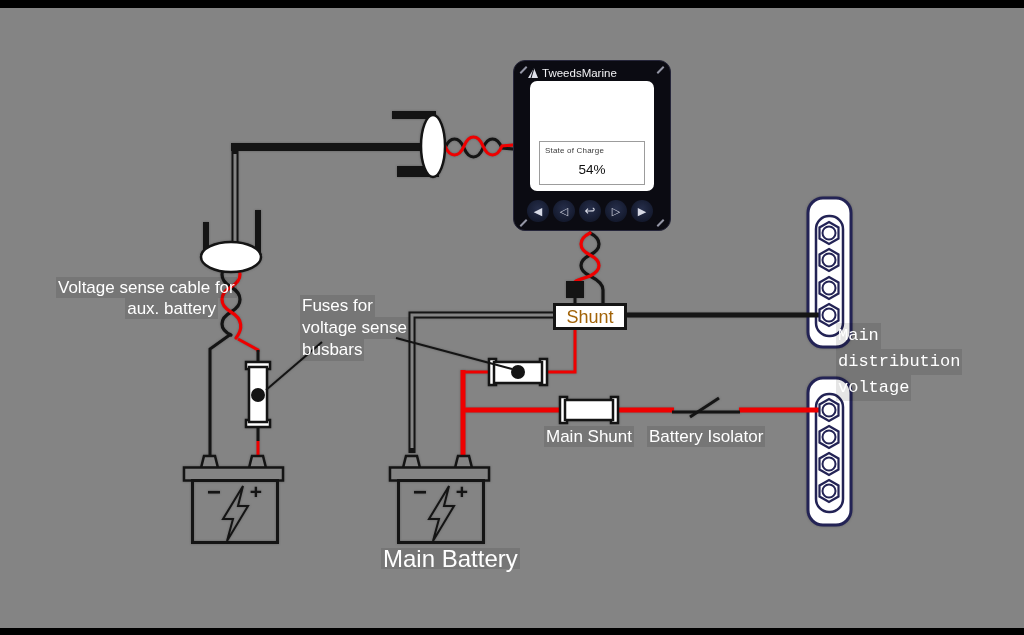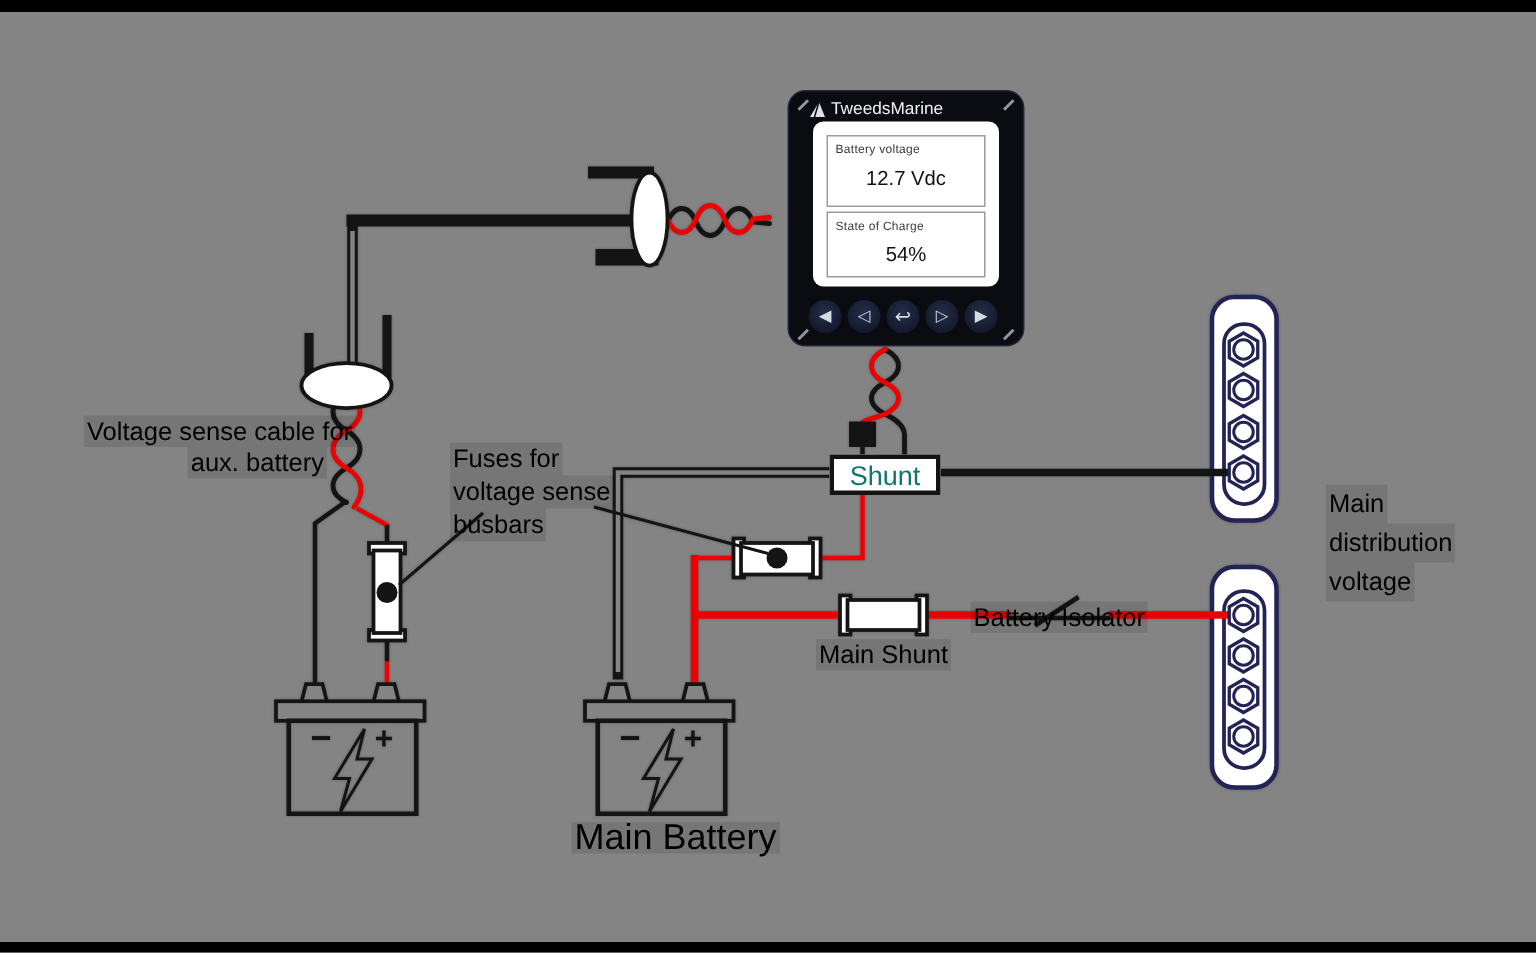--- a/index.html
+++ b/index.html
@@ -3,39 +3,39 @@
 <meta charset="utf-8">
 <style>
   html,body{margin:0;padding:0;}
   body{width:1024px;height:635px;overflow:hidden;background:#848484;font-family:"Liberation Sans",sans-serif;}
   .stage{position:relative;width:1024px;height:635px;background:#848484;}
   .edge-bar{position:absolute;left:0;width:1024px;background:#000;}
   .edge-top{top:0;height:8px;}
   .edge-bottom{top:628px;height:7px;}
   svg.wiring{position:absolute;left:0;top:0;filter:drop-shadow(0 0 1px rgba(70,70,70,.55));}
   
-  .lbl{position:absolute;color:#000000;font-size:17px;line-height:21px;white-space:nowrap;}
+  .lbl{position:absolute;color:#ffffff;font-size:17px;line-height:21px;white-space:nowrap;}
   .lbl span{display:inline-block;background:rgba(0,0,0,.10);padding:0 2px;}
   .lbl.center{text-align:left;}
   .lbl.right{text-align:right;}
   
-  .monitor{position:absolute;left:513px;top:60px;width:158px;height:171px;background:#0b0b12;border:1px solid #26263a;border-radius:12px;box-sizing:border-box;margin-left:12px;}
+  .monitor{position:absolute;left:513px;top:60px;width:158px;height:171px;background:#0b0b12;border:1px solid #26263a;border-radius:12px;box-sizing:border-box;}
   .monitor .brand-row{position:absolute;left:13px;top:6px;display:flex;align-items:center;gap:3px;color:#f2f2f5;font-size:11.5px;}
   .monitor .screen{position:absolute;left:16px;top:20px;width:124px;height:110px;background:#fff;border-radius:7px;}
   .readout{position:absolute;left:9px;width:106px;border:1px solid #9c9c9c;background:#fff;box-sizing:border-box;}
   .readout.r1{top:9px;height:48px;}
   .readout.r2{top:60px;height:44px;}
   .readout .rlabel{font-size:8px;color:#3a3a3a;margin:4px 0 0 5px;letter-spacing:.2px;}
   .readout .rvalue{font-size:13.5px;color:#111;text-align:center;margin-top:7px;}
   .btn-row{position:absolute;left:13px;top:139px;display:flex;gap:4px;}
   .mbtn{width:22px;height:22px;border-radius:50%;background:radial-gradient(circle at 50% 40%,#262e4a,#141a2e 70%);color:#d7dae6;font-size:11px;line-height:22px;text-align:center;}
   .mbtn.enter{font-size:13px;}
   .tick{position:absolute;width:9px;height:0;border-top:2px solid rgba(195,198,215,.75);transform:rotate(-45deg);}
   
-  .shunt{position:absolute;left:553px;top:303px;width:74px;height:27px;background:#fff;border:3px solid #141414;box-sizing:border-box;text-align:center;font-size:18px;line-height:22px;color:#0f766e;}
+  .shunt{position:absolute;left:553px;top:303px;width:74px;height:27px;background:#fff;border:3px solid #141414;box-sizing:border-box;text-align:center;font-size:18px;line-height:22px;color:#a16207;}
 </style>
 </head>
 <body>
 
 <div class="stage">
 
   <svg class="wiring" width="1024" height="635" viewBox="0 0 1024 635">
     <defs>
       <g id="nut">
         <polygon points="0,-11 9.5,-5.5 9.5,5.5 0,11 -9.5,5.5 -9.5,-5.5" fill="#fff" stroke="#232355" stroke-width="2.2"></polygon>
@@ -168,24 +168,20 @@
     <div class="tick" style="left:5px;top:161px;"></div>
     <div class="tick" style="left:142px;top:161px;"></div>
     <div class="brand-row">
       <svg width="12" height="12" viewBox="0 0 12 12">
         <polygon points="1,11 11,11 7,1" fill="#dfe1ea"></polygon>
         <path d="M7,1 L4,11" stroke="#0b0b12" stroke-width="1" fill="none"></path>
       </svg>
       <span>TweedsMarine</span>
     </div>
     <div class="screen">
-      <div class="readout r1">
-        <div class="rlabel">Battery voltage</div>
-        <div class="rvalue">12.7 Vdc</div>
-      </div>
       <div class="readout r2">
         <div class="rlabel">State of Charge</div>
         <div class="rvalue">54%</div>
       </div>
     </div>
     <div class="btn-row">
       <div class="mbtn">◀</div>
       <div class="mbtn">◁</div>
       <div class="mbtn enter">↩</div>
       <div class="mbtn">▷</div>
@@ -205,25 +201,25 @@
   <div class="lbl center" style="left:300px;top:295px;width:118px;line-height:22px;">
     <span>Fuses for</span><br>
     <span>voltage sense</span><br>
     <span>busbars</span>
   </div>
 
   <div class="lbl center" style="left:544px;top:426px;width:90px;">
     <span>Main Shunt</span>
   </div>
 
-  <div class="lbl center" style="left:647px;top:401px;width:110px;">
+  <div class="lbl center" style="left:647px;top:426px;width:110px;">
     <span>Battery Isolator</span>
   </div>
 
-  <div class="lbl" style="left:884px;top:323px;line-height:26px;">
+  <div class="lbl" style="left:836px;top:323px;line-height:26px;font-family:Liberation Mono, monospace;">
     <span>Main</span><br>
     <span>distribution</span><br>
     <span>voltage</span>
   </div>
 
 
   <div class="lbl center" style="left:381px;top:548px;width:120px;font-size:24px;">
     <span>Main Battery</span>
   </div>
 

